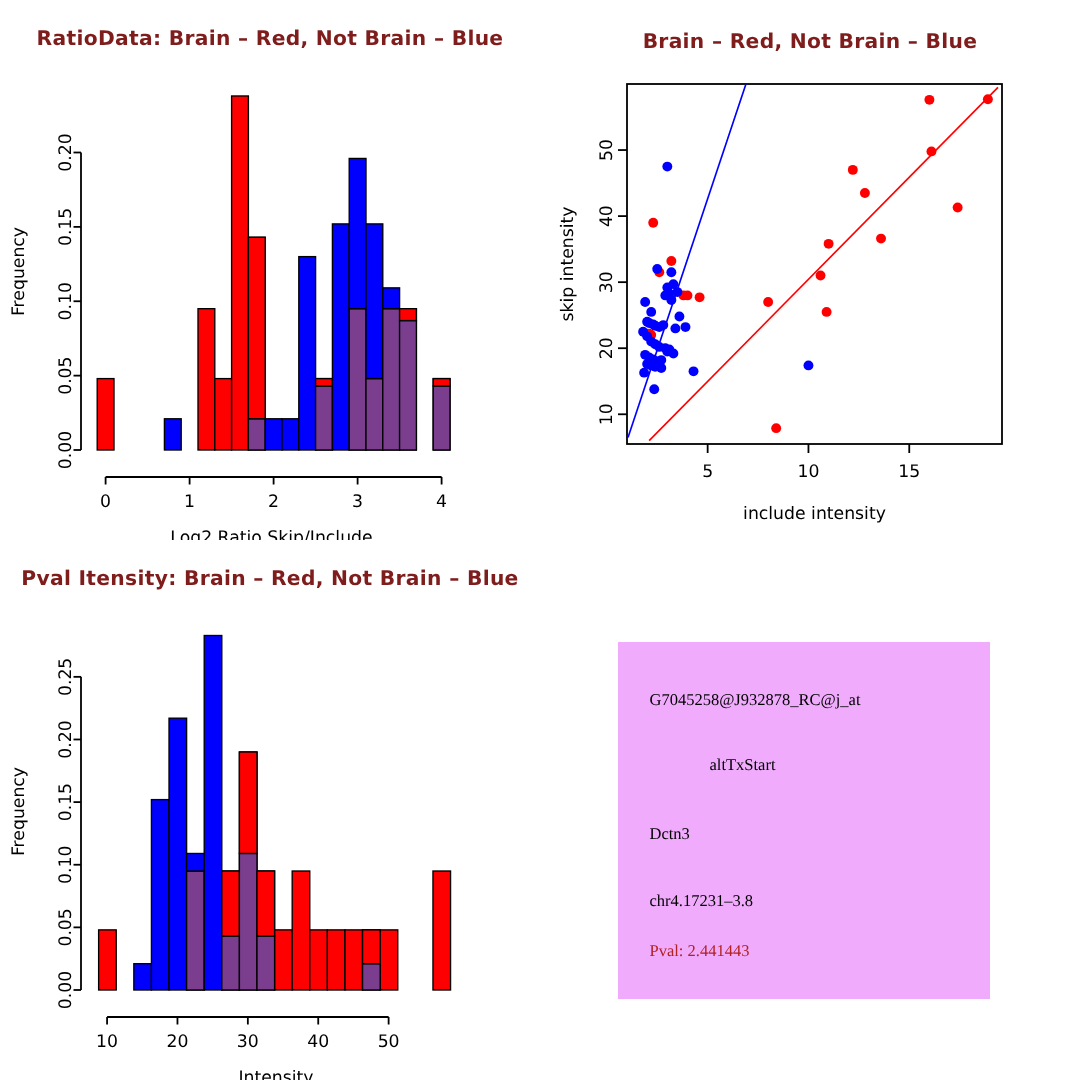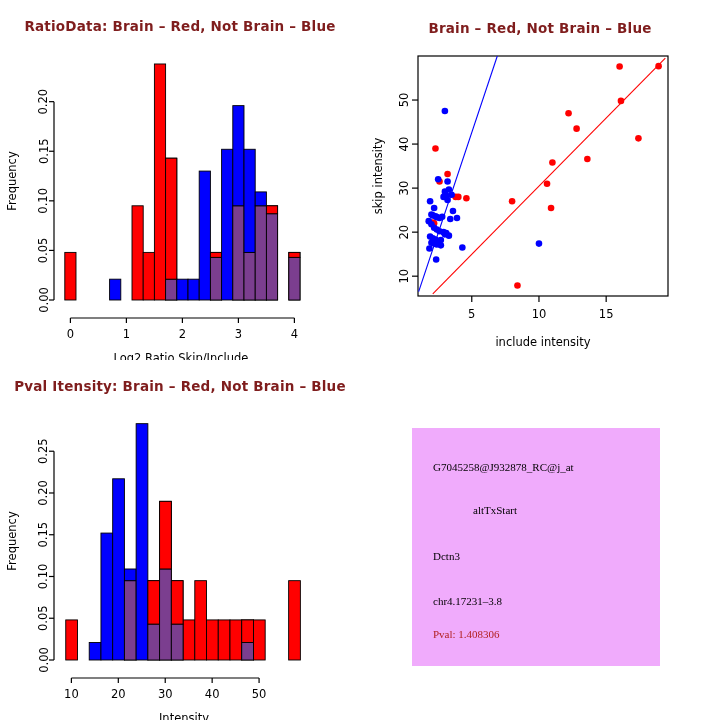--- a/index.html
+++ b/index.html
@@ -240,16 +240,16 @@
         <text x="259.0769230769231" y="338" text-anchor="middle" font-size="11.5">50</text>
         <text x="184" y="362" text-anchor="middle" font-size="11.5">Intensity</text>
       </svg>
   </div>
 
   <div class="infoBox" style="left:412px;top:428px;width:248px;height:238px;">
     <span class="infoTxt" style="left:21px;top:33px;">G7045258@J932878_RC@j_at</span>
     <span class="infoTxt" style="left:21px;top:76px;margin-left:40px;">altTxStart</span>
     <span class="infoTxt" style="left:21px;top:122px;">Dctn3</span>
     <span class="infoTxt" style="left:21px;top:167px;text-align:center;">chr4.17231–3.8</span>
-    <span class="infoTxt pv" style="left:21px;top:200px;">Pval: 1.408306</span>
+    <span class="infoTxt pv" style="left:21px;top:200px;">Pval: 2.441443</span>
   </div>
 
 </div>
 
 </body></html>

